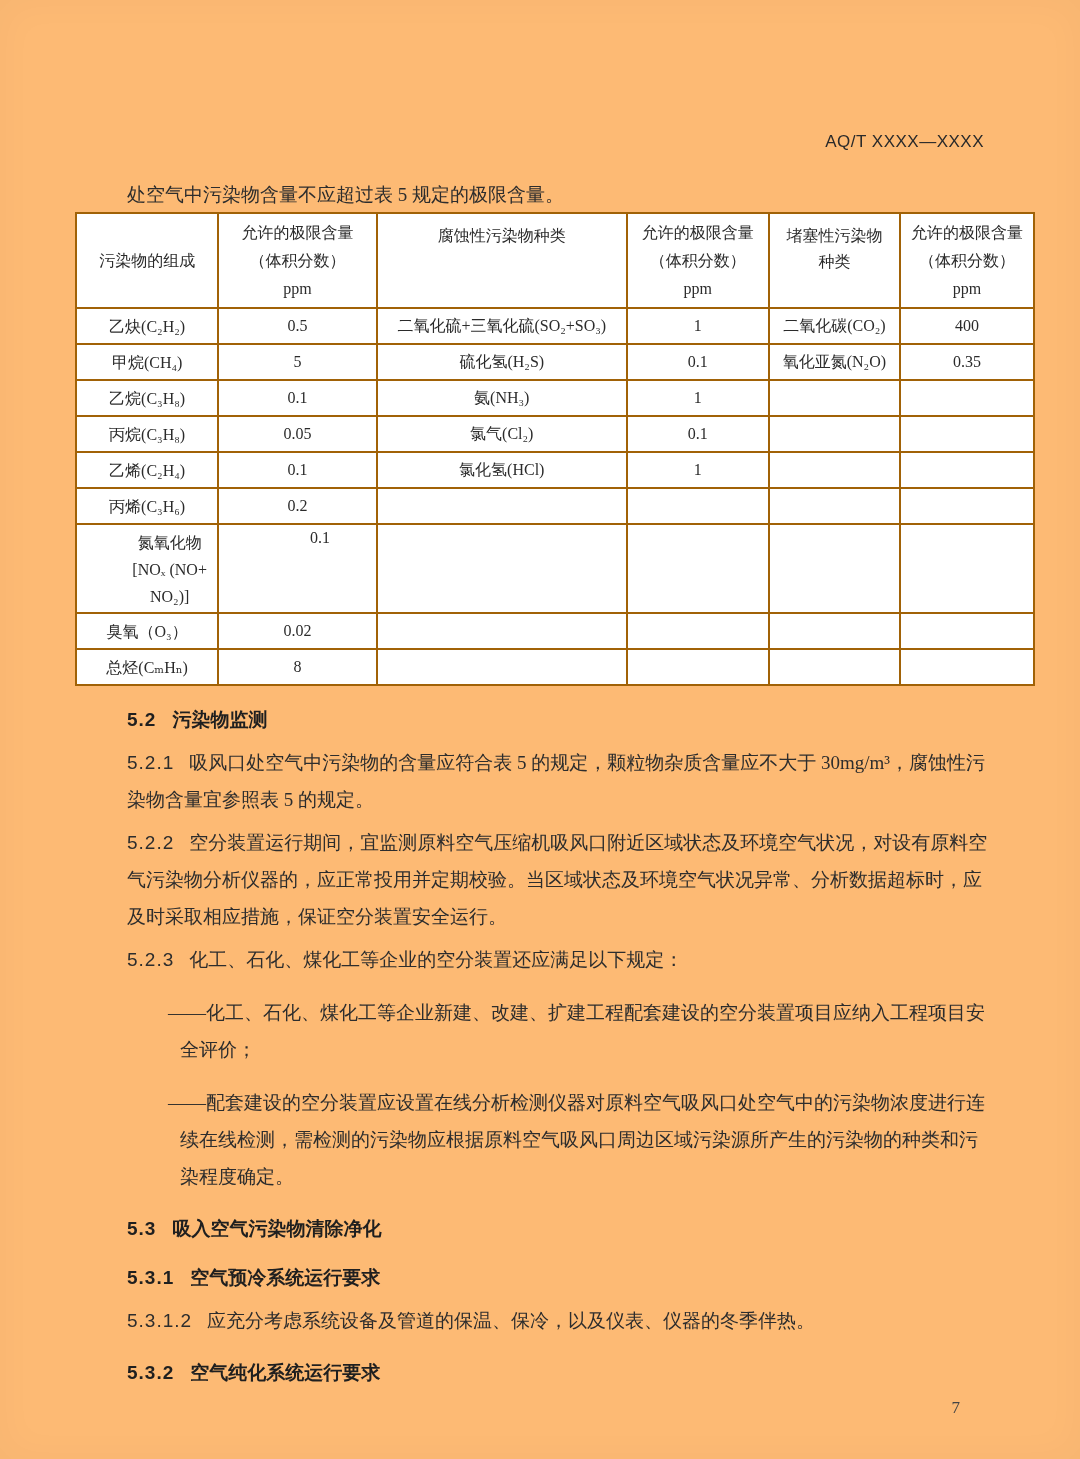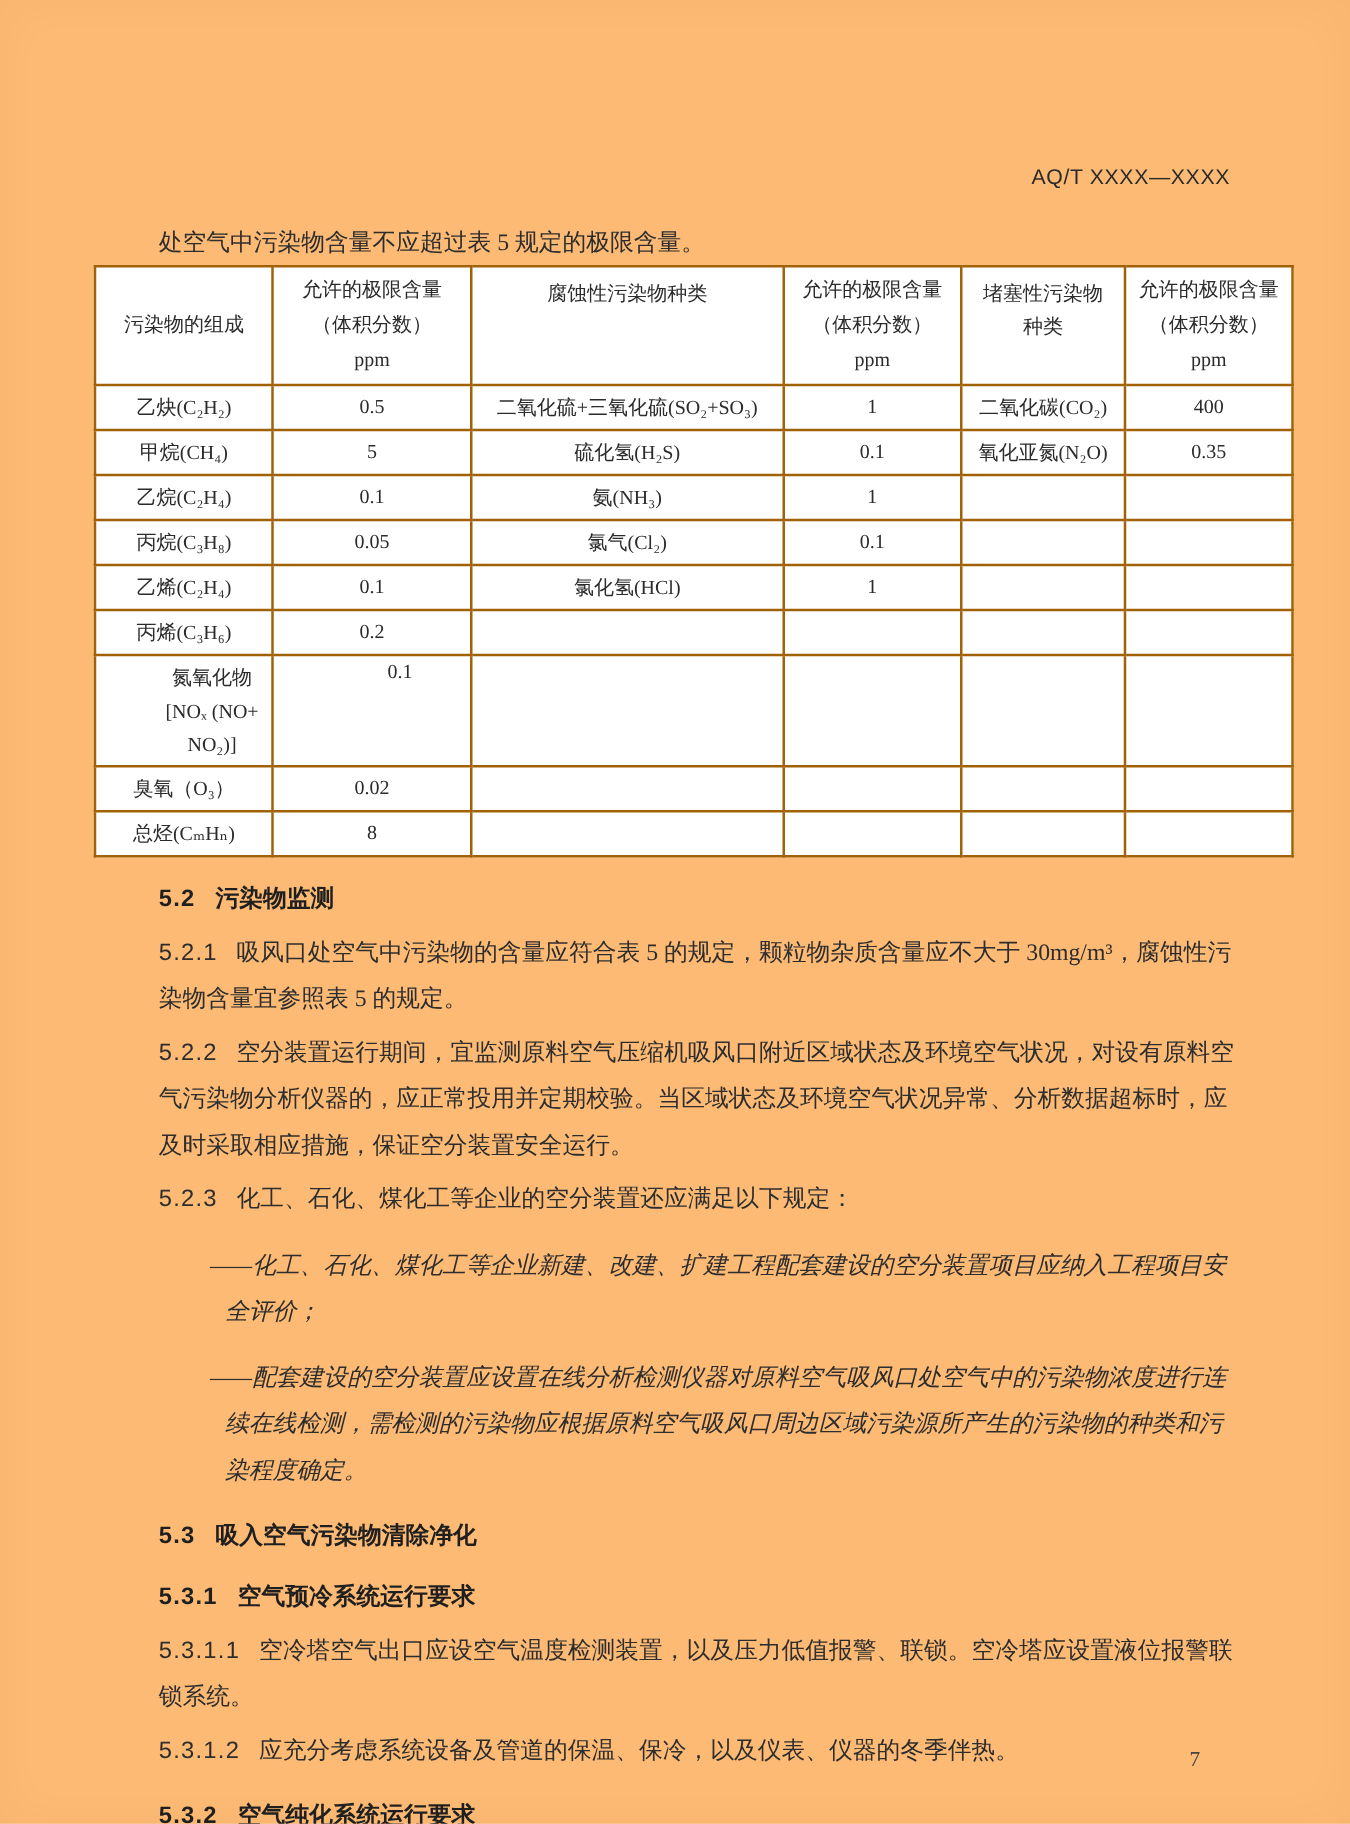--- a/index.html
+++ b/index.html
@@ -86,21 +86,20 @@
     letter-spacing: 1px;
   }
   .heading { font-weight: 700; color: #1f1f1f; margin: 19px 0 9px; font-size: 19px; line-height: 30px; }
   .heading .clause-num { font-weight: 700; margin-right: 16px; }
   .dash-item {
     font-size: 19px;
     line-height: 37px;
     margin: 16px 0;
     padding-left: 53px;
     text-indent: -12px;
-    font-style: italic;
   }
   .page-number {
     position: absolute;
     top: 1398px;
     right: 120px;
     font-size: 17px;
     color: #444;
   }
 </style>
 </head>
@@ -175,21 +174,21 @@
         </tr>
         <tr class="r">
           <td class="cellname">甲烷(CH₄)</td>
           <td>5</td>
           <td>硫化氢(H₂S)</td>
           <td>0.1</td>
           <td>氧化亚氮(N₂O)</td>
           <td>0.35</td>
         </tr>
         <tr class="r">
-          <td class="cellname">乙烷(C₂H₄)</td>
+          <td class="cellname">乙烷(C₃H₈)</td>
           <td>0.1</td>
           <td>氨(NH₃)</td>
           <td>1</td>
           <td></td>
           <td></td>
         </tr>
         <tr class="r">
           <td class="cellname">丙烷(C₃H₈)</td>
           <td>0.05</td>
           <td>氯气(Cl₂)</td>
@@ -261,23 +260,20 @@
     <div class="dash-item">——配套建设的空分装置应设置在线分析检测仪器对原料空气吸风口处空气中的污染物浓度进行连续在线检测，需检测的污染物应根据原料空气吸风口周边区域污染源所产生的污染物的种类和污染程度确定。</div>
 
     <div class="heading">
       <span class="clause-num">5.3</span><span>吸入空气污染物清除净化</span>
     </div>
 
     <div class="heading">
       <span class="clause-num">5.3.1</span><span>空气预冷系统运行要求</span>
     </div>
 
-    <div class="clause">
-      <span class="clause-num">5.3.1.1</span><span>空冷塔空气出口应设空气温度检测装置，以及压力低值报警、联锁。空冷塔应设置液位报警联锁系统。</span>
-    </div>
 
     <div class="clause">
       <span class="clause-num">5.3.1.2</span><span>应充分考虑系统设备及管道的保温、保冷，以及仪表、仪器的冬季伴热。</span>
     </div>
 
     <div class="heading">
       <span class="clause-num">5.3.2</span><span>空气纯化系统运行要求</span>
     </div>
 
   </div>

